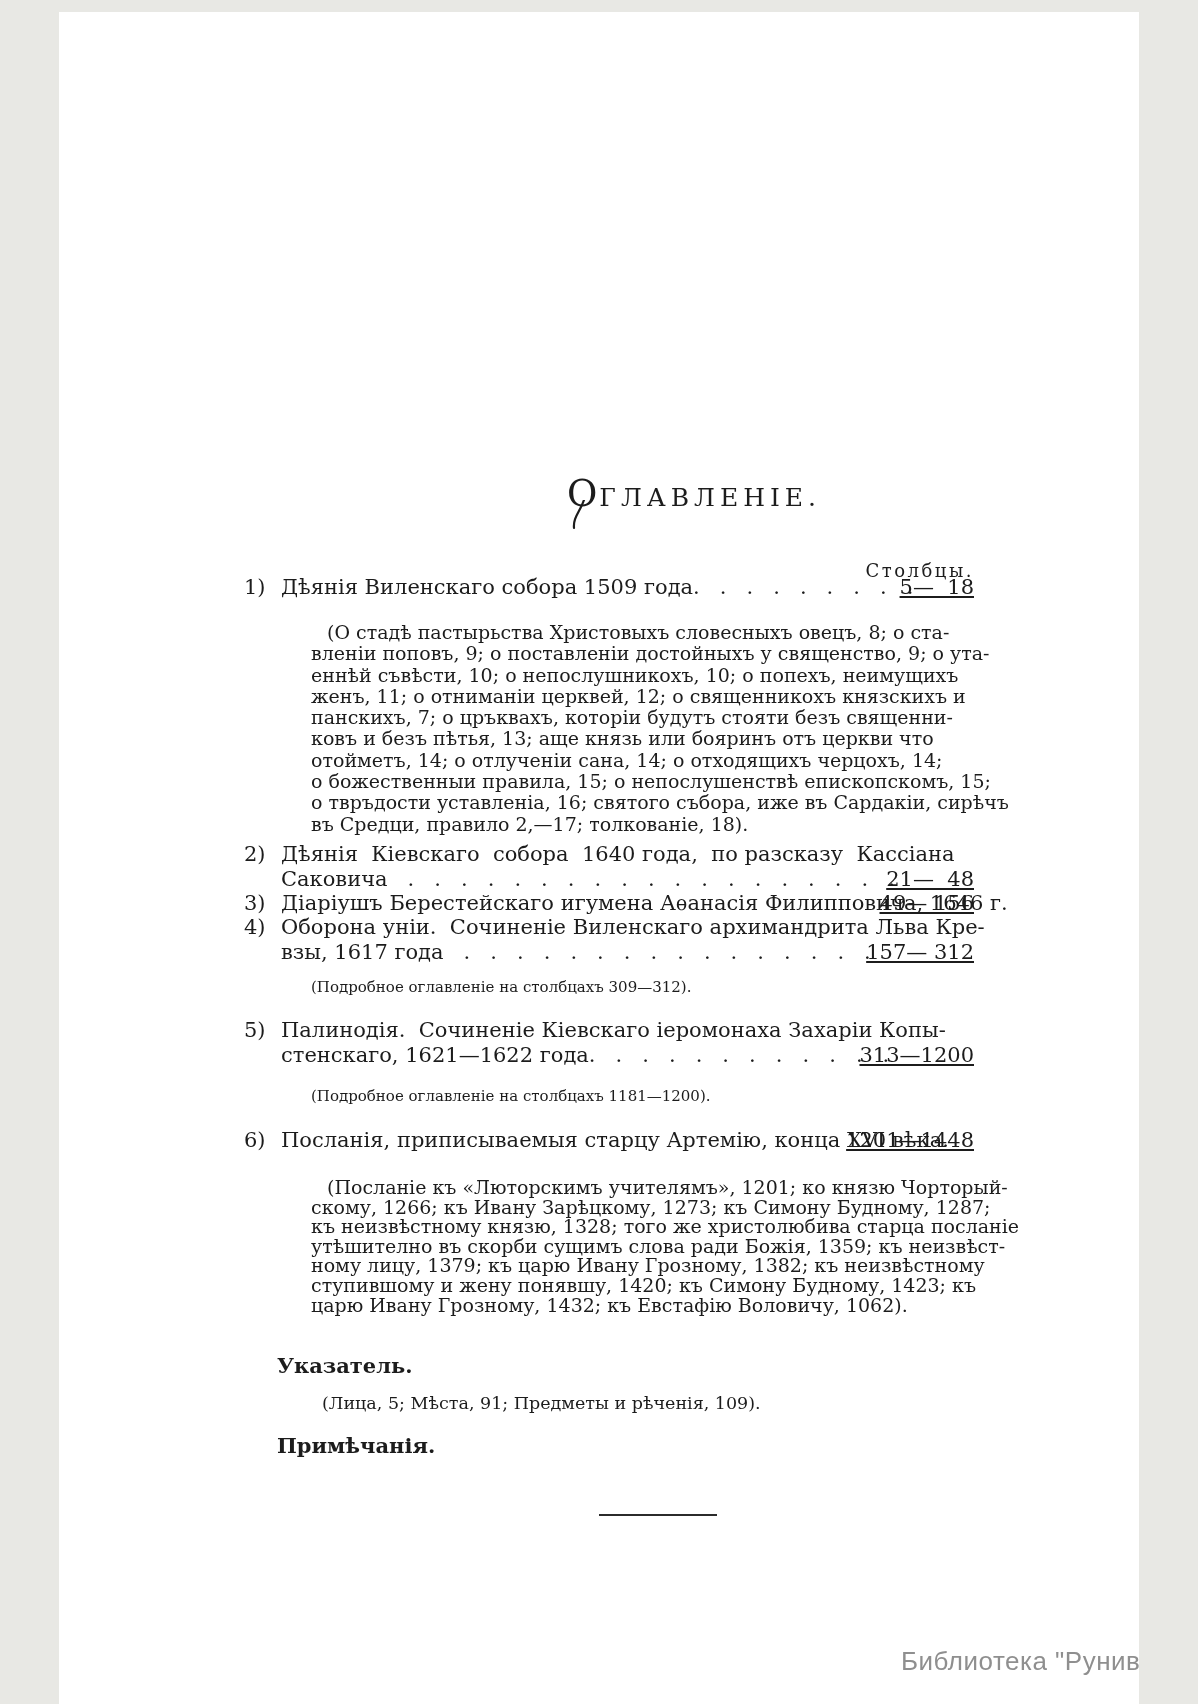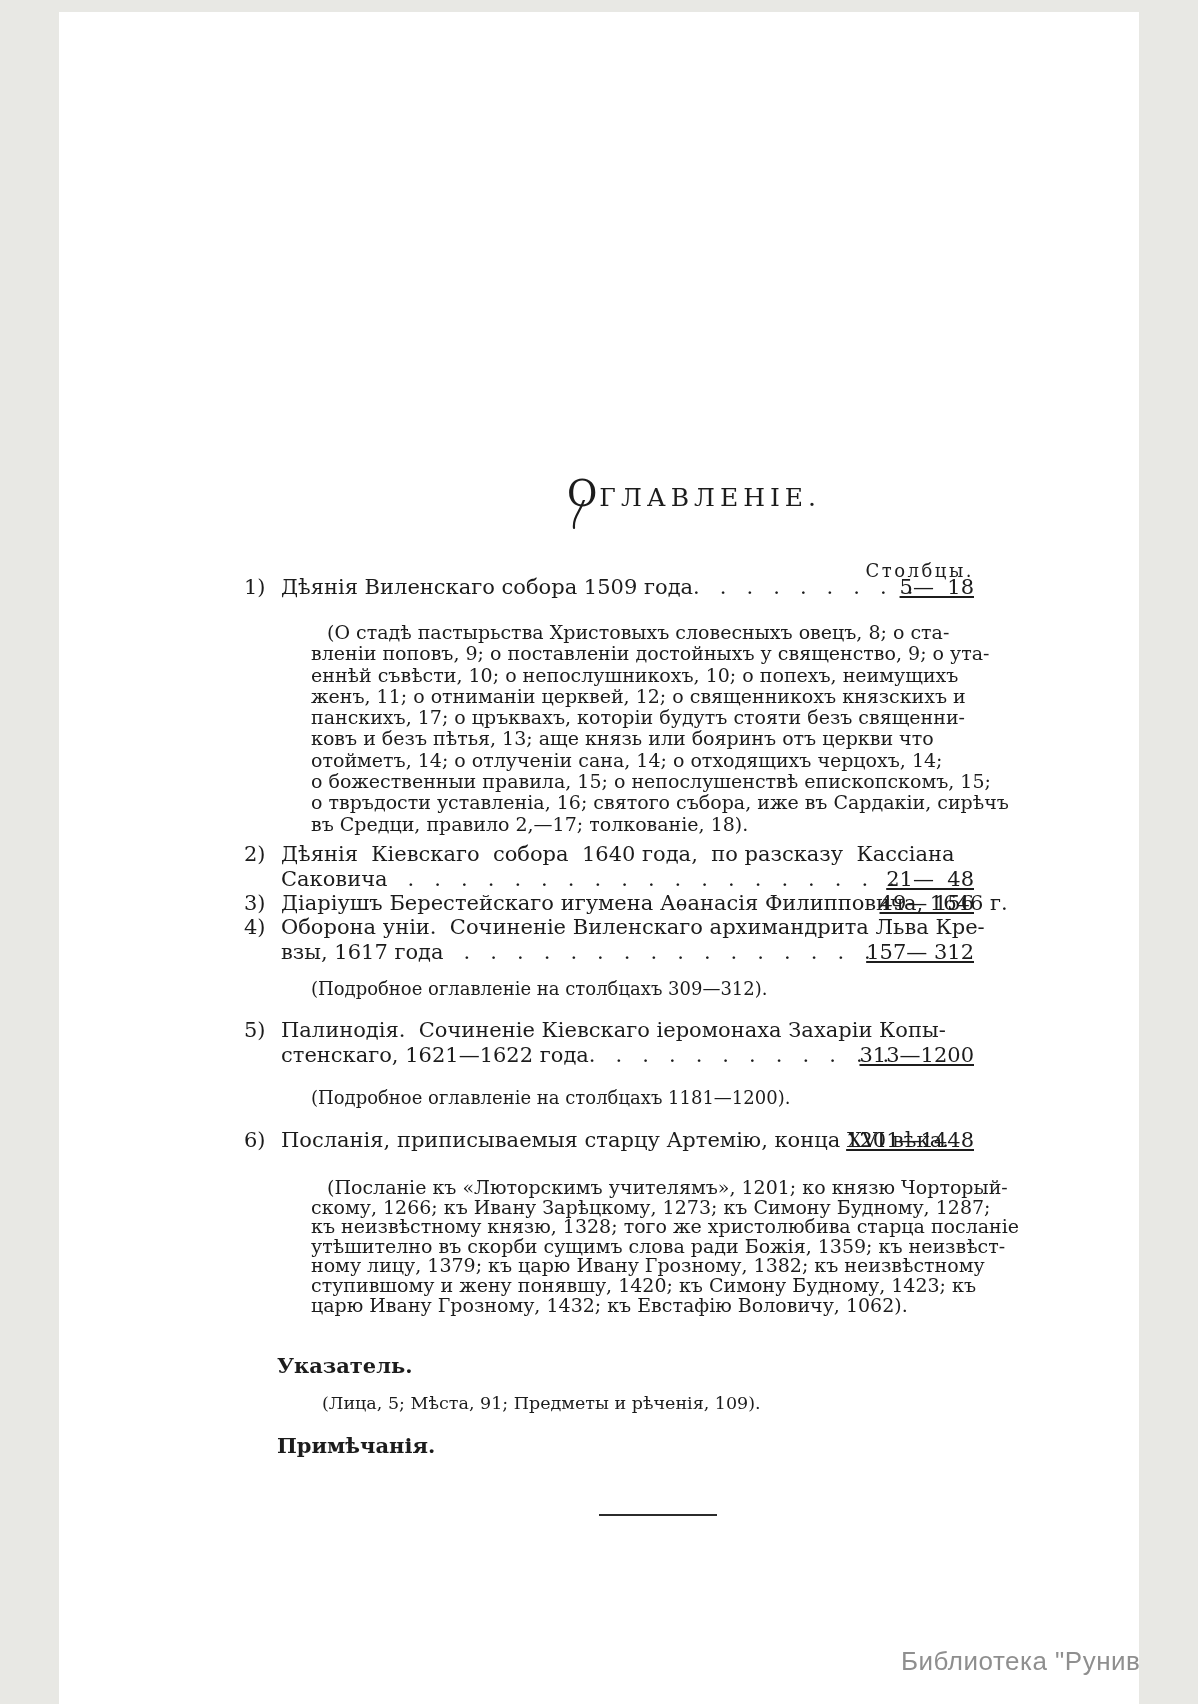--- a/index.html
+++ b/index.html
@@ -36,21 +36,21 @@
   
   .paren{
     position:absolute;left:252px;width:572px;
     font-size:19px;
   }
   .paren .pline{white-space:nowrap;}
   .paren .pline:first-child{text-indent:16px;}
   .p1 .pline{line-height:21.3px;}
   .p6 .pline{line-height:19.6px;}
   
-  .note{position:absolute;left:252px;font-size:18px;white-space:pre;text-align:right;}
+  .note{position:absolute;left:252px;font-size:15px;white-space:pre;text-align:right;}
   .heading{position:absolute;left:218px;font-size:21px;font-weight:bold;white-space:pre;}
   .index-note{position:absolute;left:263px;font-size:17.5px;white-space:pre;}
   
   .rule{position:absolute;left:540px;top:1502px;width:118px;height:2px;background:#2b2b2b;}
   .watermark{
     position:absolute;left:842px;top:1634px;
     font-family:"Liberation Sans","DejaVu Sans",sans-serif;
     font-size:26px;color:#8f8f8f;letter-spacing:0.5px;white-space:pre;
   }
 </style>
@@ -69,21 +69,21 @@
 
   <div class="entry" style="top:563px">
     <div class="eline"><span class="num">1)</span><span>Дѣянія Виленскаго собора 1509 года.   .   .   .   .   .   .   .   .</span><span class="range">5—  18</span></div>
   </div>
 
   <div class="paren p1" style="top:610px">
     <div class="pline">(О стадѣ пастырьства Христовыхъ словесныхъ овецъ, 8; о ста-</div>
     <div class="pline">вленіи поповъ, 9; о поставленіи достойныхъ у священство, 9; о ута-</div>
     <div class="pline">еннѣй съвѣсти, 10;  о непослушникохъ, 10;  о попехъ, неимущихъ</div>
     <div class="pline">женъ, 11; о отниманіи церквей, 12; о священникохъ князскихъ и</div>
-    <div class="pline">панскихъ, 17; о цръквахъ, которіи будутъ стояти безъ священни-</div>
+    <div class="pline">панскихъ, 7; о цръквахъ, которіи будутъ стояти безъ священни-</div>
     <div class="pline">ковъ и безъ пѣтья, 13;  аще князь или бояринъ отъ церкви что</div>
     <div class="pline">отойметъ, 14;  о отлученіи сана, 14;  о отходящихъ черцохъ, 14;</div>
     <div class="pline">о божественныи правила, 15; о непослушенствѣ епископскомъ, 15;</div>
     <div class="pline">о твръдости уставленіа, 16; святого събора, иже въ Сардакіи, сирѣчъ</div>
     <div class="pline">въ Средци, правило 2,—17; толкованіе, 18).</div>
   </div>
 
   <div class="entry" style="top:830px">
     <div class="eline"><span class="num">2)</span><span>Дѣянія  Кіевскаго  собора  1640 года,  по разсказу  Кассіана</span></div>
     <div class="eline cont"><span>Саковича   .   .   .   .   .   .   .   .   .   .   .   .   .   .   .   .   .   .   .</span><span class="range">21—  48</span></div>

